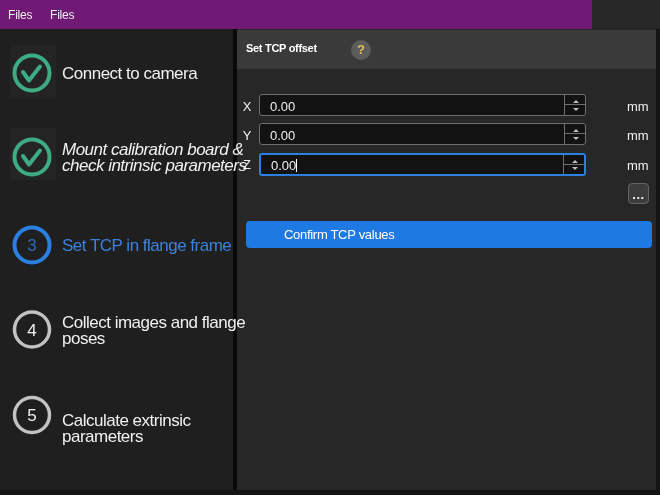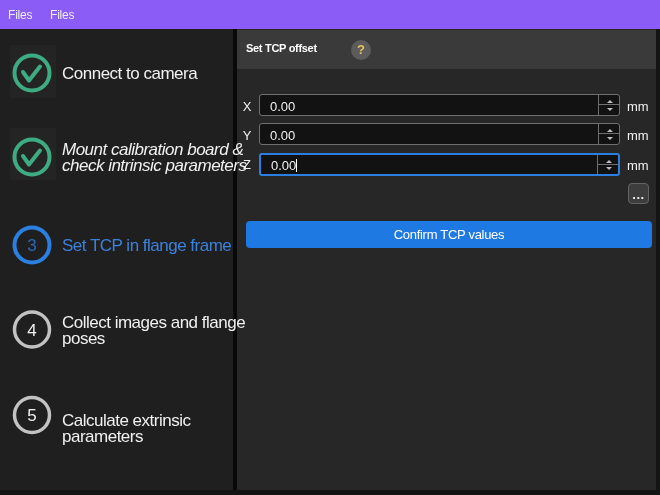--- a/index.html
+++ b/index.html
@@ -1,29 +1,29 @@
 <!DOCTYPE html>
 <html><head>
 <meta charset="utf-8">
 <style>
   * { margin:0; padding:0; box-sizing:border-box; }
   html,body { width:660px; height:495px; overflow:hidden; background:#272727;
     font-family:"Liberation Sans", sans-serif; }
   .abs { position:absolute; }
-  #menubar { left:0; top:0; width:660px; height:29px; background:#8b5cf6; color:#ededed;
+  #menubar { left:0; top:0; width:592px; height:29px; background:#701a75; color:#ededed;
     font-size:12px; letter-spacing:-0.2px; }
   #menubar span { position:absolute; top:8px; }
   #sidebar { left:0; top:29px; width:233px; height:461px; background:#1f1f1f; }
   #divider { left:233px; top:29px; width:4px; height:461px; background:#090909; }
   #panel { left:237px; top:29px; width:423px; height:461px; background:#272727; }
   #header { left:237px; top:30px; width:423px; height:39px; background:#3a3a3a; }
   #bottombar { left:0; top:490px; width:660px; height:5px; background:#141414; }
   .steptext { position:absolute; left:62px; font-size:17px; color:#f0f0f0; line-height:16px; letter-spacing:-0.5px; }
   .inlabel { position:absolute; left:240px; width:14px; text-align:center; font-size:13px; color:#f0f0f0; }
-  .inbox { position:absolute; left:259px; width:361px; height:22px; background:#121212;
+  .inbox { position:absolute; left:259px; width:327px; height:22px; background:#121212;
     border:1px solid #6f6f6f; border-radius:3px; }
   .inval { position:absolute; left:10px; top:4px; font-size:13px; color:#f0f0f0; }
   .spin { position:absolute; right:0; top:0; width:21px; height:20px; border-left:1px solid #6f6f6f; }
   .spin .mid { position:absolute; left:0; top:9px; width:21px; height:1px; background:#6f6f6f; }
   .mm { position:absolute; left:627px; font-size:13px; font-weight:normal; color:#f0f0f0; }
   .arr { position:absolute; left:7.5px; width:0; height:0; border-left:3px solid transparent;
     border-right:3px solid transparent; }
   .up { top:4.5px; border-bottom:3.5px solid #bdbdbd; }
   .dn { bottom:4.5px; border-top:3.5px solid #bdbdbd; }
 </style>
@@ -98,15 +98,15 @@
       <div class="arr up"></div>
       <div class="arr dn"></div>
     </div>
 </div>
 <div class="mm" style="top:158px;">mm</div>
 
 <div class="abs" style="left:628px; top:183px; width:21px; height:21px; background:#3d3d3d; border:1px solid #636363; border-radius:4px;">
   <span style="position:absolute; left:0; right:0; bottom:1px; text-align:center; color:#f2f2f2; font-size:13px; font-weight:bold; letter-spacing:0.5px;">...</span>
 </div>
 
-<div class="abs" style="left:246px; top:221px; width:406px; height:27px; background:#1e79e2; border-radius:4px; text-align:center;">
+<div class="abs" style="left:246px; top:221px; width:406px; height:27px; background:#1e79e2; border-radius:4px; text-align:left;padding-left:38px;">
   <span style="color:#ffffff; font-size:13px; line-height:27px; letter-spacing:-0.3px;">Confirm TCP values</span>
 </div>
 
 </body></html>

